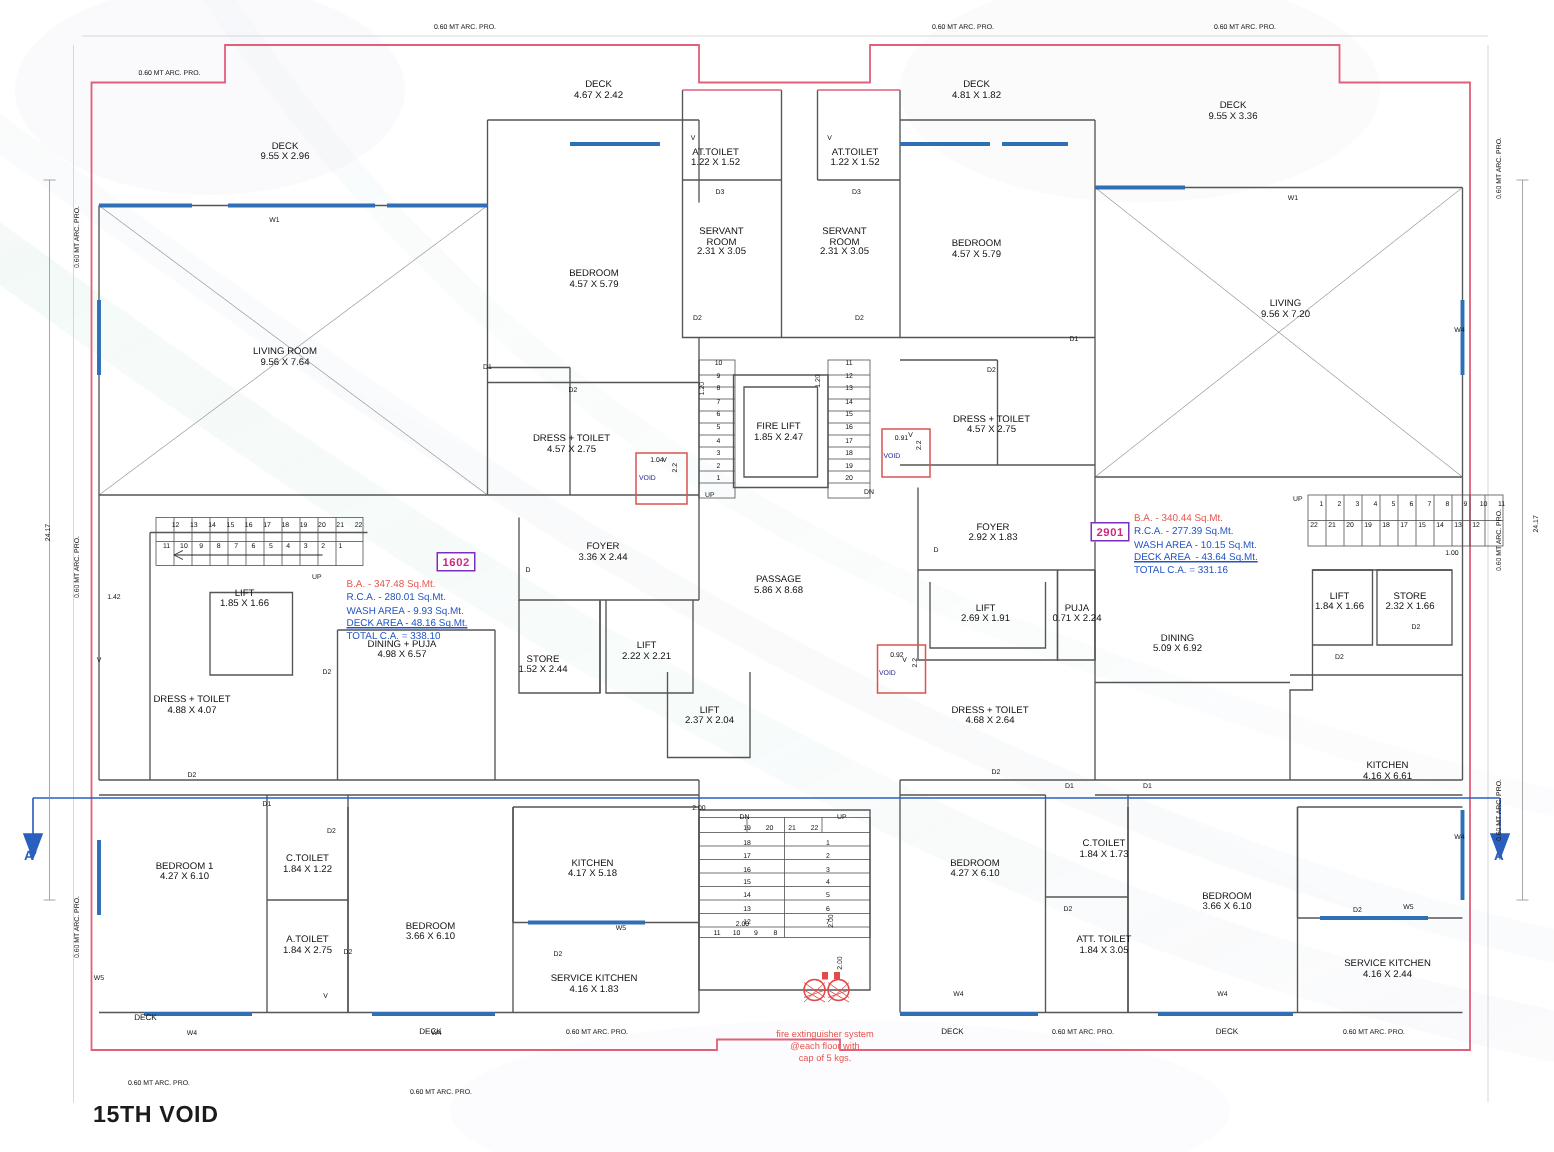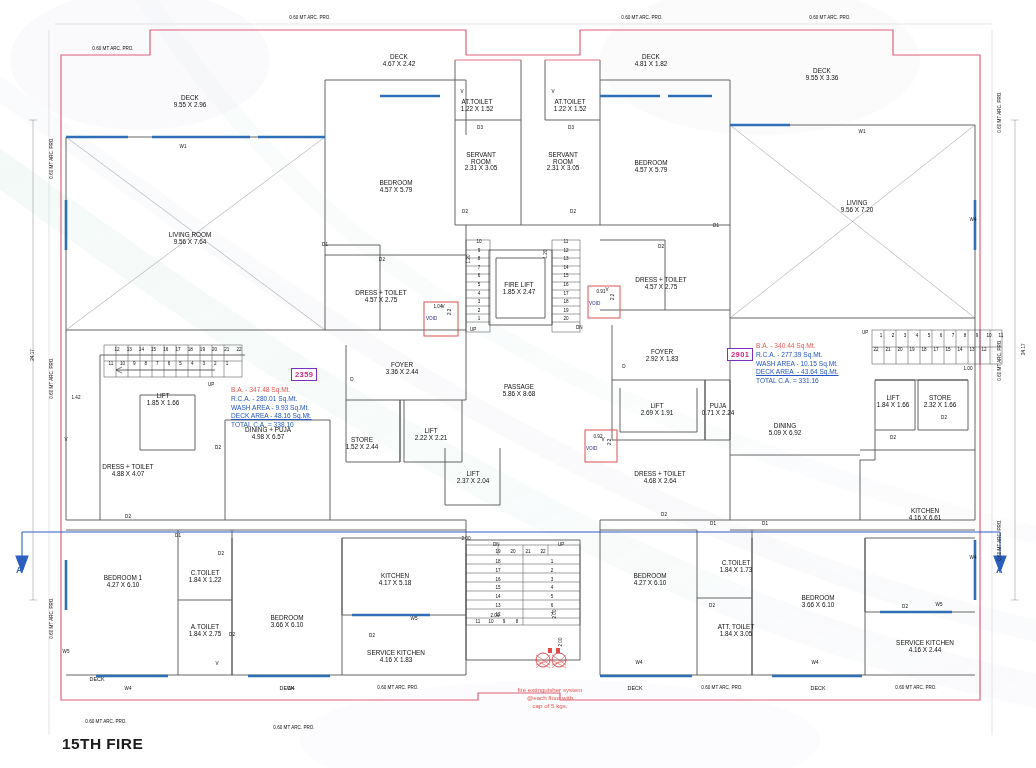--- a/index.html
+++ b/index.html
@@ -507,23 +507,23 @@
     <div class="txt mini c" style="left: 552px; top: 604px;">6</div>
     <div class="txt mini c" style="left: 552px; top: 612.8px;">7</div>
     <div class="txt mini c" style="left: 478px; top: 620px;">11</div>
     <div class="txt mini c" style="left: 491px; top: 620px;">10</div>
     <div class="txt mini c" style="left: 504px; top: 620px;">9</div>
     <div class="txt mini c" style="left: 517px; top: 620px;">8</div>
     <div class="txt mini" style="left: 493px; top: 543px;">DN</div>
     <div class="txt mini" style="left: 558px; top: 543px;">UP</div>
   </div>
 
-<div class="floorlabel" style="left:62px;top:735px;">15TH FIRE</div>
-
-<div class="unitbox" style="left:291px;top:368px;">2359</div>
+<div class="floorlabel" style="left:62px;top:735px;">15TH VOID</div>
+
+<div class="unitbox" style="left:291px;top:368px;">1602</div>
 <div class="unitbox" style="left:727px;top:348px;">2901</div>
 
 <div class="areablk" id="area-1602" style="left:231px;top:386px;"><div class="ba">B.A. - 347.48 Sq.Mt.</div><div class="bl">R.C.A. - 280.01 Sq.Mt.</div><div class="bl">WASH AREA - 9.93 Sq.Mt.</div><div class="bl ul">DECK AREA - 48.16 Sq.Mt.</div><div class="bl">TOTAL C.A. = 338.10</div></div>
 <div class="areablk" id="area-1601" style="left:756px;top:342px;"><div class="ba">B.A. - 340.44 Sq.Mt.</div><div class="bl">R.C.A. - 277.39 Sq.Mt.</div><div class="bl">WASH AREA - 10.15 Sq.Mt.</div><div class="bl ul">DECK AREA  - 43.64 Sq.Mt.</div><div class="bl">TOTAL C.A. = 331.16</div></div>
 
 <div class="fireno" style="left:490px;top:686px;width:120px;">fire extinguisher system
 @each floor with
 cap of 5 kgs.</div>
 
 </body></html>

